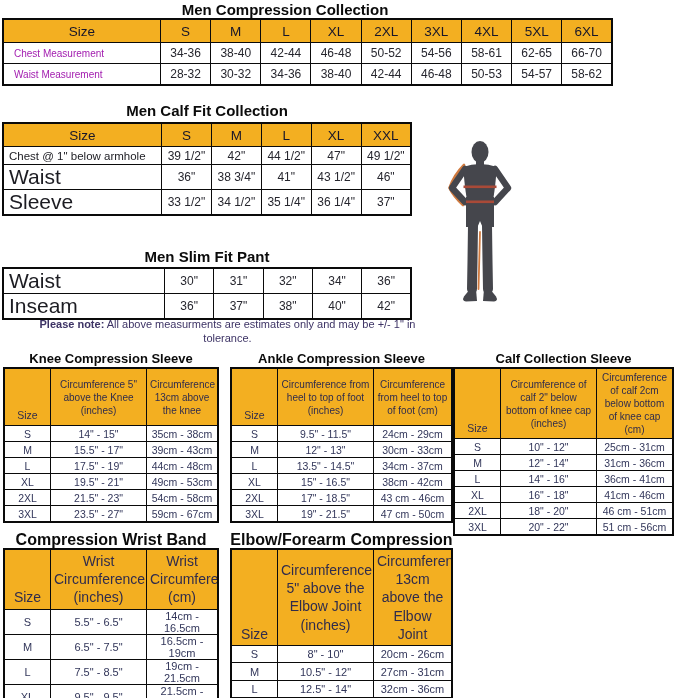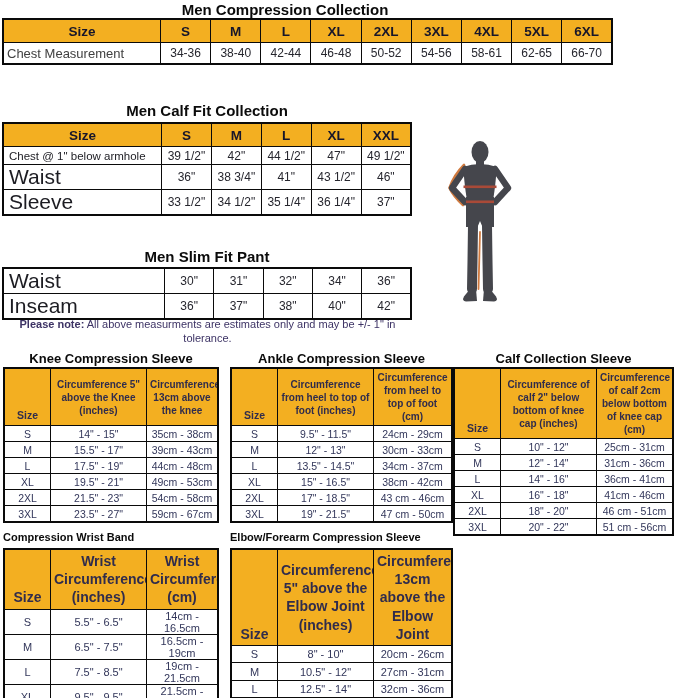--- a/index.html
+++ b/index.html
@@ -15,48 +15,48 @@
   }
   html,body{margin:0;padding:0;}
   body{
     width:679px;height:698px;background:#ffffff;position:relative;overflow:hidden;
     font-family:"Liberation Sans","DejaVu Sans",sans-serif;
     -webkit-font-smoothing:antialiased;
   }
   .abs{position:absolute;}
   .title-main{font-weight:bold;font-size:15px;color:var(--title-text);text-align:center;}
   .title-small{font-weight:bold;font-size:13px;color:var(--title-text);text-align:center;}
-  .title-small2{font-weight:bold;font-size:11px;color:var(--title-text);}
+  .title-small2{font-weight:bold;font-size:16px;color:var(--title-text);text-align:center;}
 
   table{border-collapse:collapse;table-layout:fixed;width:100%;}
   th,td{border:1px solid var(--border-black);padding:0 2px;overflow:hidden;vertical-align:middle;}
   table{border:2px solid var(--border-black);}
-  th{background:var(--header-yellow);font-weight:bold;color:#17162a;text-align:center;}
+  th{background:var(--header-yellow);font-weight:normal;color:#17162a;text-align:center;}
   td{text-align:center;color:var(--main-table-text);}
 
   
   #tbl1{left:2px;top:18px;width:611px;}
   #tbl1 th{height:22px;font-size:13.5px;}
   #tbl1 td{height:20px;font-size:12px;}
   #tbl1 .col0{width:152px;}
-  #tbl1 td.col0{text-align:left;font-size:13px;padding-left:3px;color:#404040;}
+  #tbl1 td.col0{text-align:left;font-size:10px;padding-left:10px;color:#a21caf;}
 
   
   #tbl2,#tbl3{left:2px;top:122px;width:410px;}
   #tbl3{top:267px;}
   #tbl2 th{height:22px;font-size:13.5px;}
   #tbl2 td{height:20px;font-size:12px;}
   #tbl2 .r0 td{height:17px;}
   #tbl2 .col0,#tbl3 .col0{width:153px;}
   #tbl2 td.col0,#tbl3 td.col0{text-align:left;font-size:21px;padding-left:5px;color:#1c1c22;}
   #tbl2 .r0 td.col0{font-size:11.5px;}
   #tbl3 td{height:21px;font-size:12px;}
 
   
-  #note{left:0;top:318px;width:415px;text-align:center;font-size:11px;line-height:1.25;color:var(--note-text);}
+  #note{left:0;top:318px;width:415px;text-align:center;font-size:11px;line-height:1.25;color:var(--note-text);padding-left:20px;}
   #note .np{font-weight:bold;}
 
   
   .tbl-small th{font-size:10px;line-height:1.3;color:#302c4c;padding:2px 3px;}
   .tbl-small th.col0{vertical-align:bottom;font-size:10.5px;padding-bottom:2px;}
   .tbl-small td{font-size:10.5px;color:var(--small-table-text);}
   .tbl-small .col0{width:39px;}
   .tbl-small .col1{width:89px;}
 
   #knee,#ankle,#calf{top:367px;}
@@ -107,20 +107,32 @@
             <td class="col1">34-36</td>
             <td class="col2">38-40</td>
             <td class="col3">42-44</td>
             <td class="col4">46-48</td>
             <td class="col5">50-52</td>
             <td class="col6">54-56</td>
             <td class="col7">58-61</td>
             <td class="col8">62-65</td>
             <td class="col9">66-70</td>
           </tr>
+          <tr class="r1">
+            <td class="col0">Waist Measurement</td>
+            <td class="col1">28-32</td>
+            <td class="col2">30-32</td>
+            <td class="col3">34-36</td>
+            <td class="col4">38-40</td>
+            <td class="col5">42-44</td>
+            <td class="col6">46-48</td>
+            <td class="col7">50-53</td>
+            <td class="col8">54-57</td>
+            <td class="col9">58-62</td>
+          </tr>
         </tbody>
       </table>
     </div>
 
   <div class="abs title-main" style="left:0;top:102px;width:414px;">Men Calf Fit Collection</div>
   <div class="abs" id="tbl2">
       <table>
         <thead>
           <tr>
             <th class="col0">Size</th>

